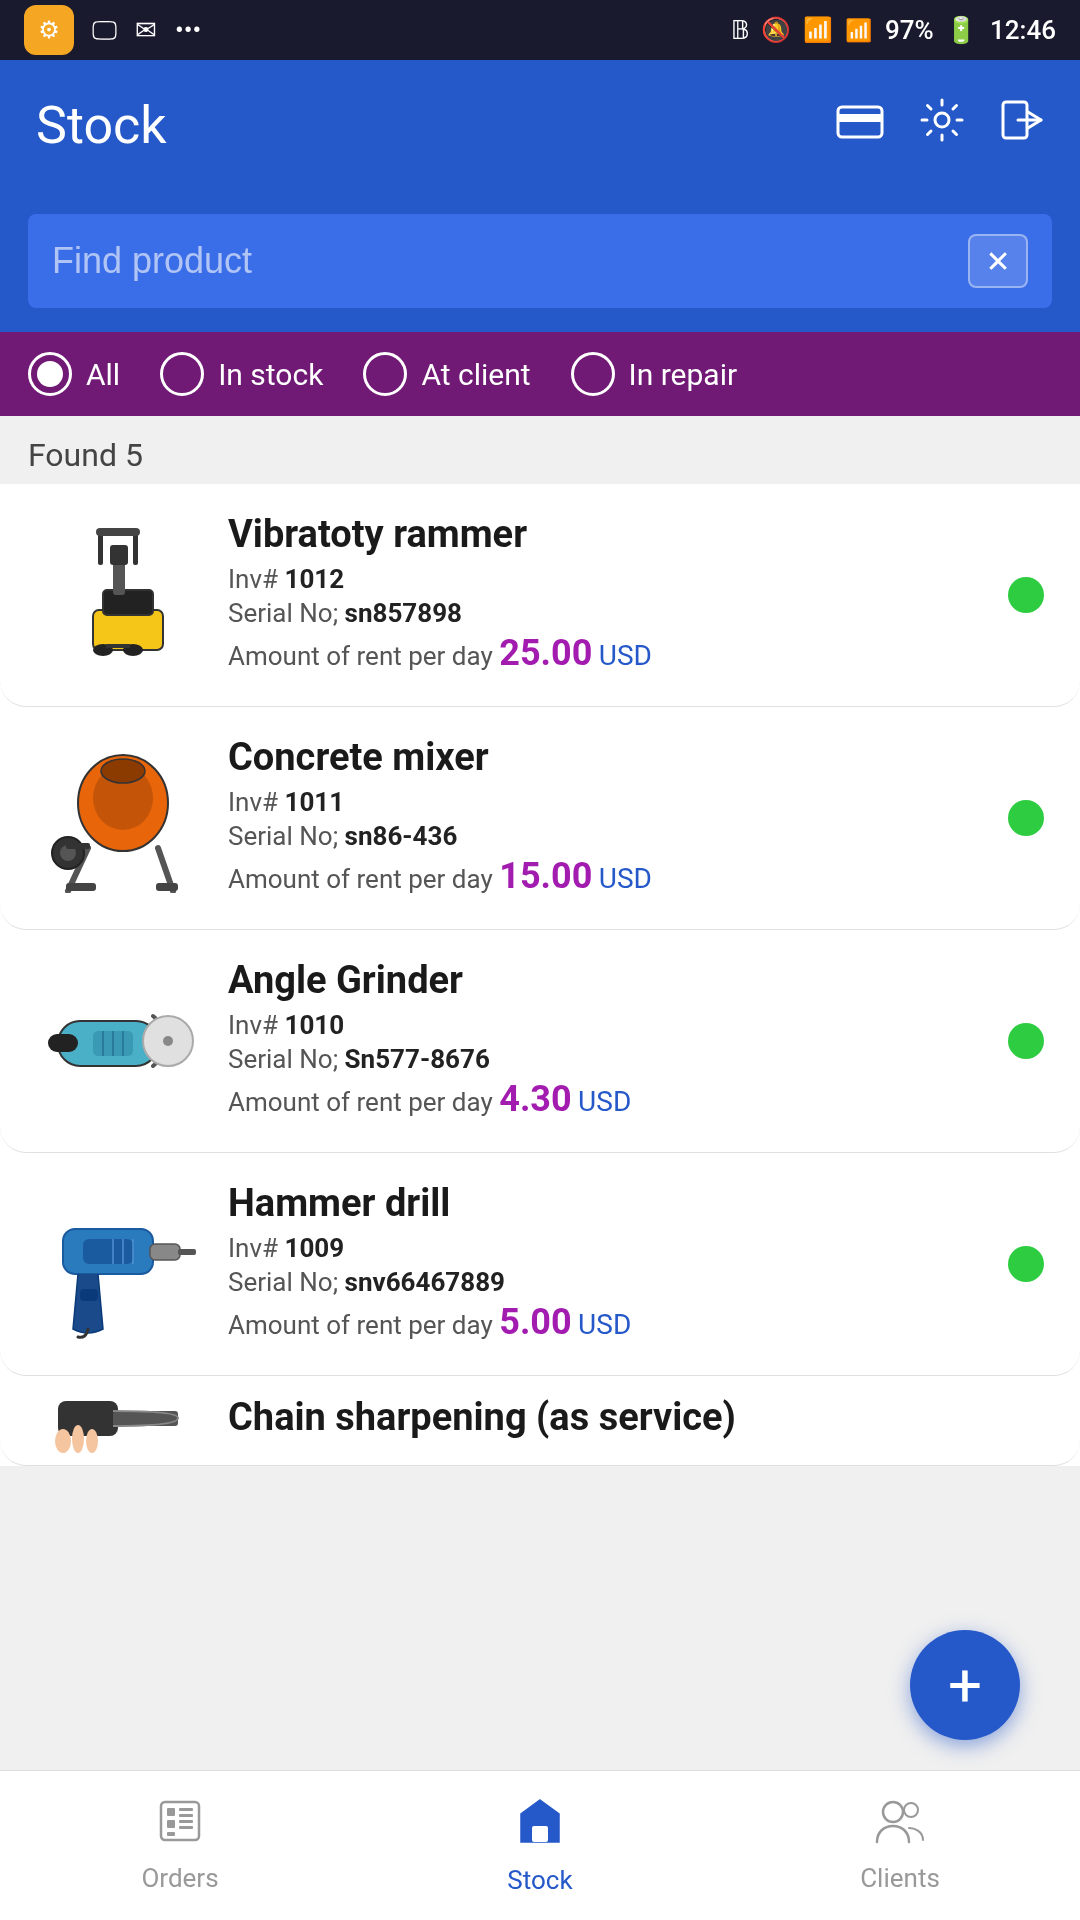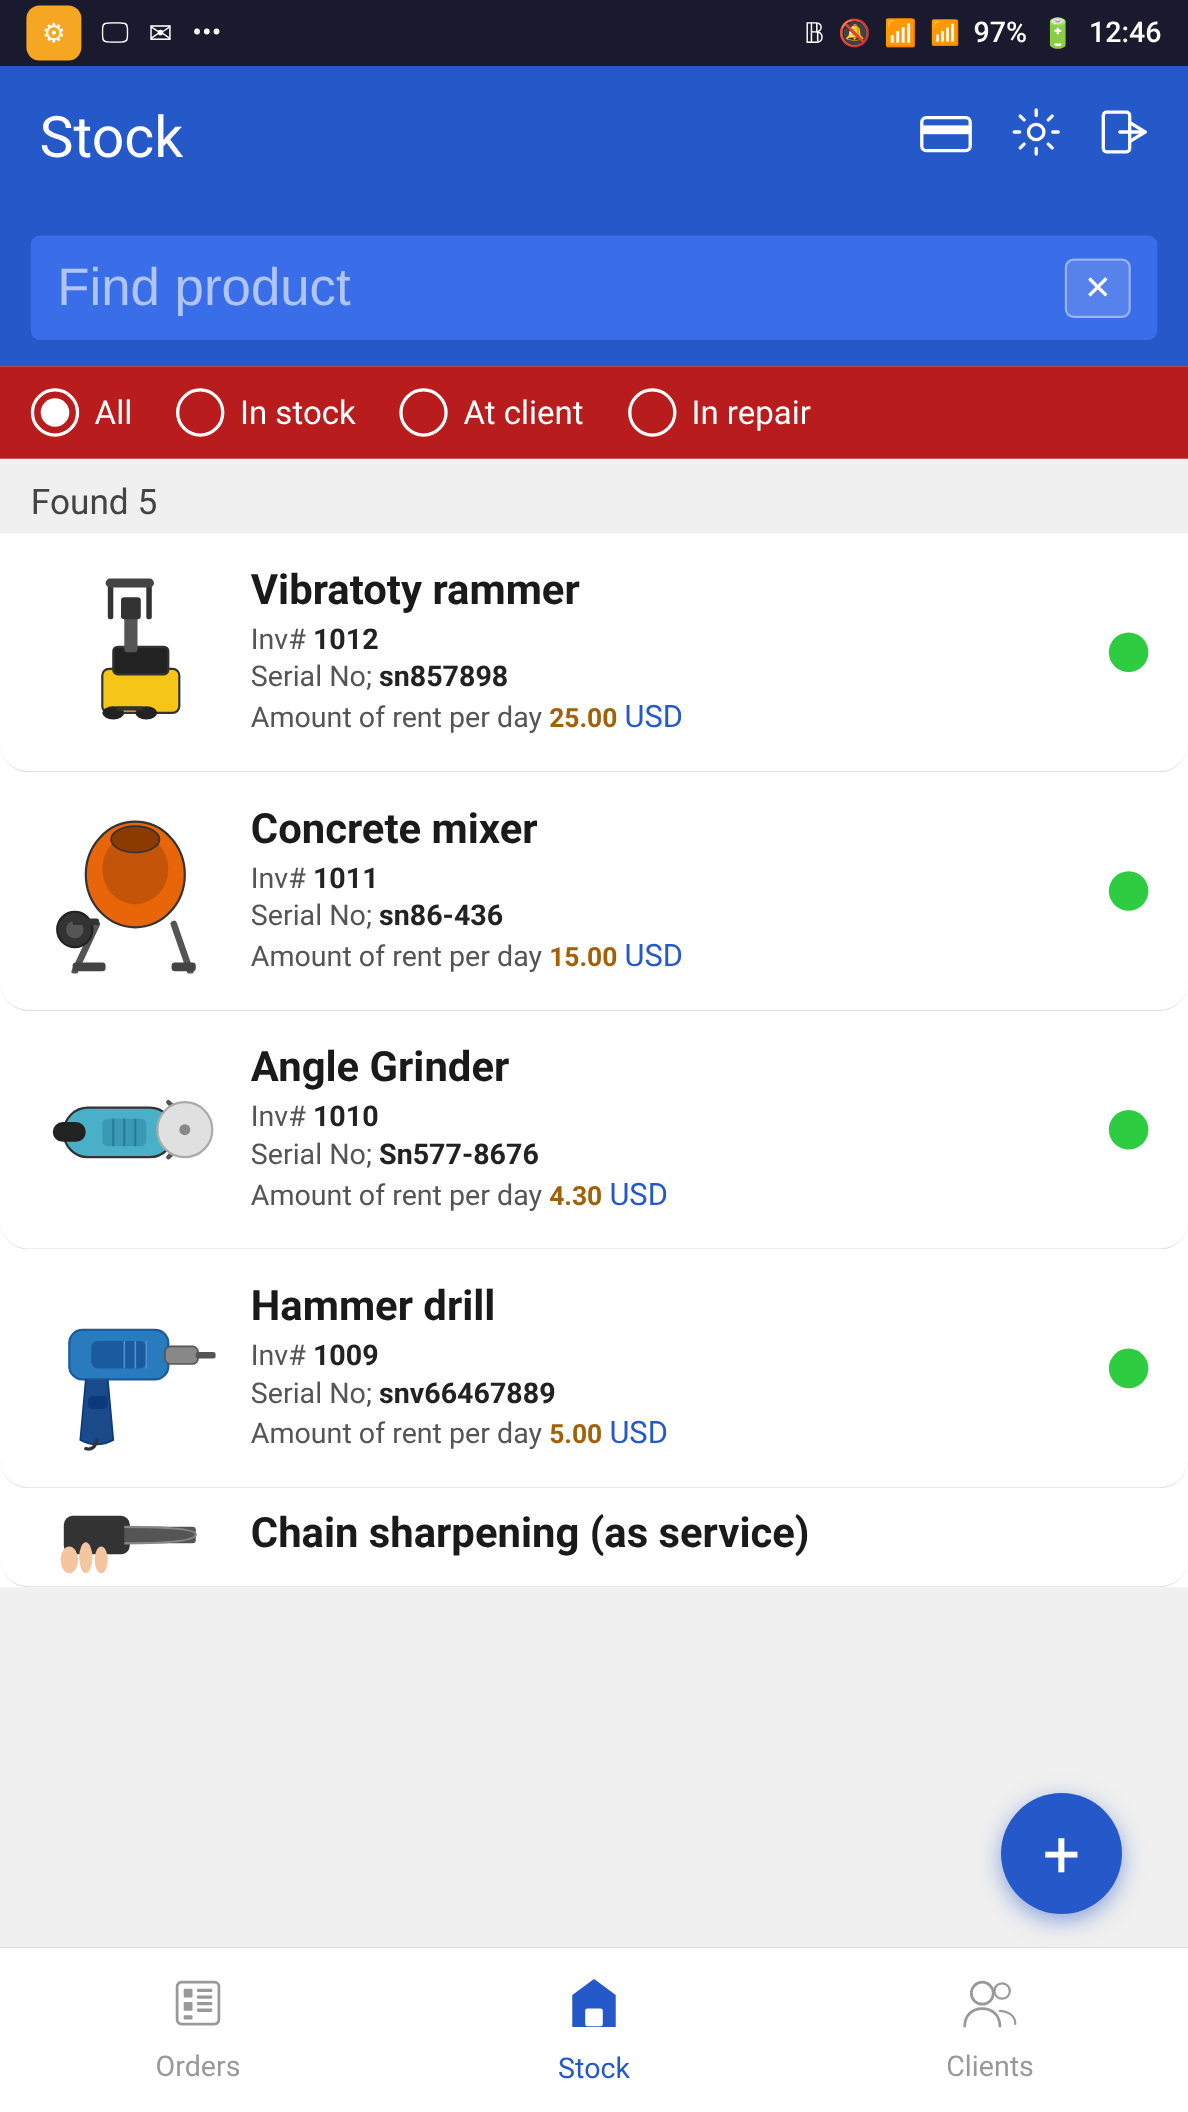--- a/index.html
+++ b/index.html
@@ -82,21 +82,21 @@
       display: flex;
       align-items: center;
       padding: 20px 24px;
       gap: 16px;
     }
     .search-input {
       flex: 1;
       background: transparent;
       border: none;
       color: rgba(255,255,255,0.7);
-      font-size: 48px;
+      font-size: 36px;
       outline: none;
     }
     .search-input::placeholder {
       color: rgba(255,255,255,0.6);
     }
     .search-clear-btn {
       background: rgba(255,255,255,0.15);
       border: 2px solid rgba(255,255,255,0.4);
       border-radius: 8px;
       color: white;
@@ -104,21 +104,21 @@
       height: 54px;
       display: flex;
       align-items: center;
       justify-content: center;
       font-size: 30px;
       cursor: pointer;
     }
 
     
     .filter-bar {
-      background: #b91c1c;
+      background: #701a75;
       padding: 20px 28px;
       display: flex;
       align-items: center;
       gap: 40px;
     }
     .filter-option {
       display: flex;
       align-items: center;
       gap: 14px;
       cursor: pointer;
@@ -185,23 +185,23 @@
     .product-detail {
       font-size: 26px;
       color: #555;
       margin-bottom: 4px;
     }
     .product-detail strong {
       font-weight: 700;
       color: #222;
     }
     .product-price strong {
-      font-size: 24px;
+      font-size: 36px;
       font-weight: 700;
-      color: #a16207;
+      color: #a21caf;
     }
     .product-price .currency {
       font-size: 28px;
       color: #2558c8;
       font-weight: 400;
     }
     .status-dot {
       width: 36px;
       height: 36px;
       border-radius: 50%;

